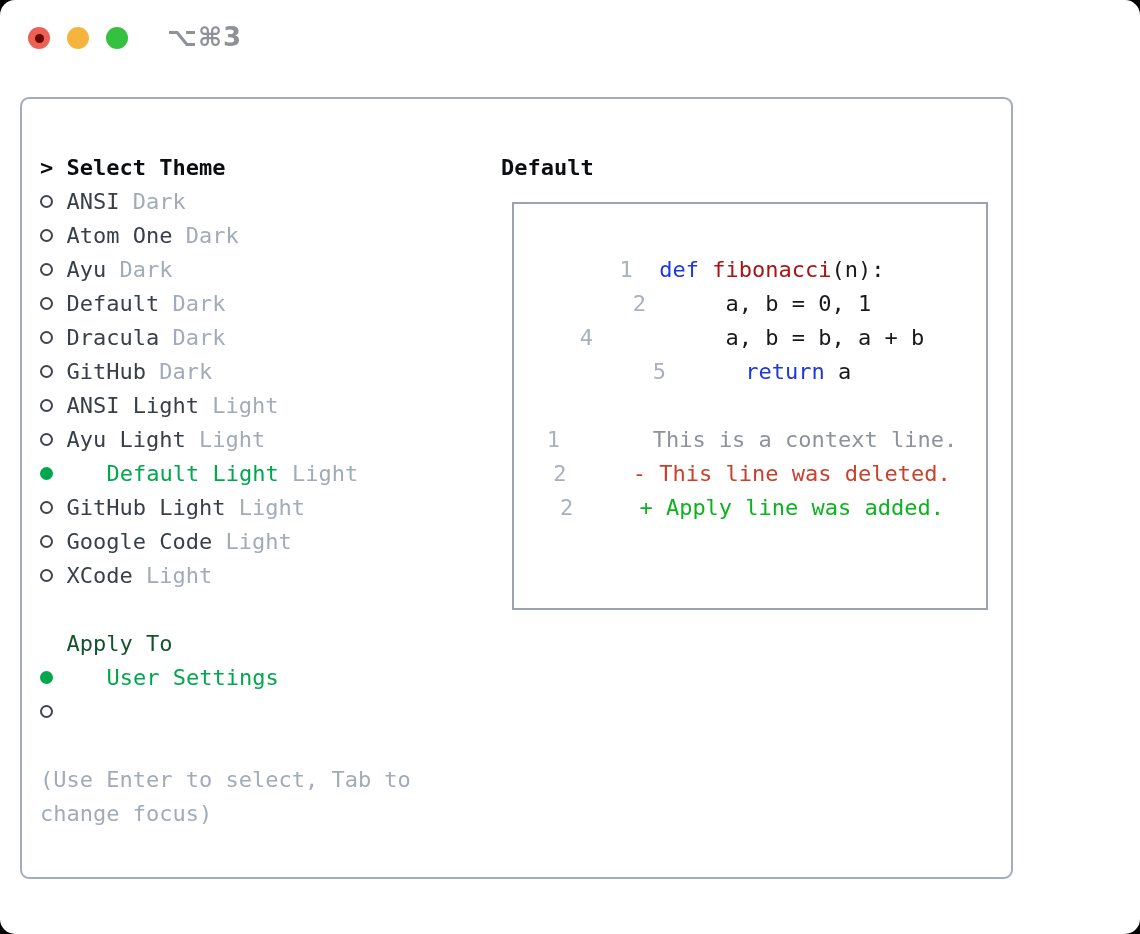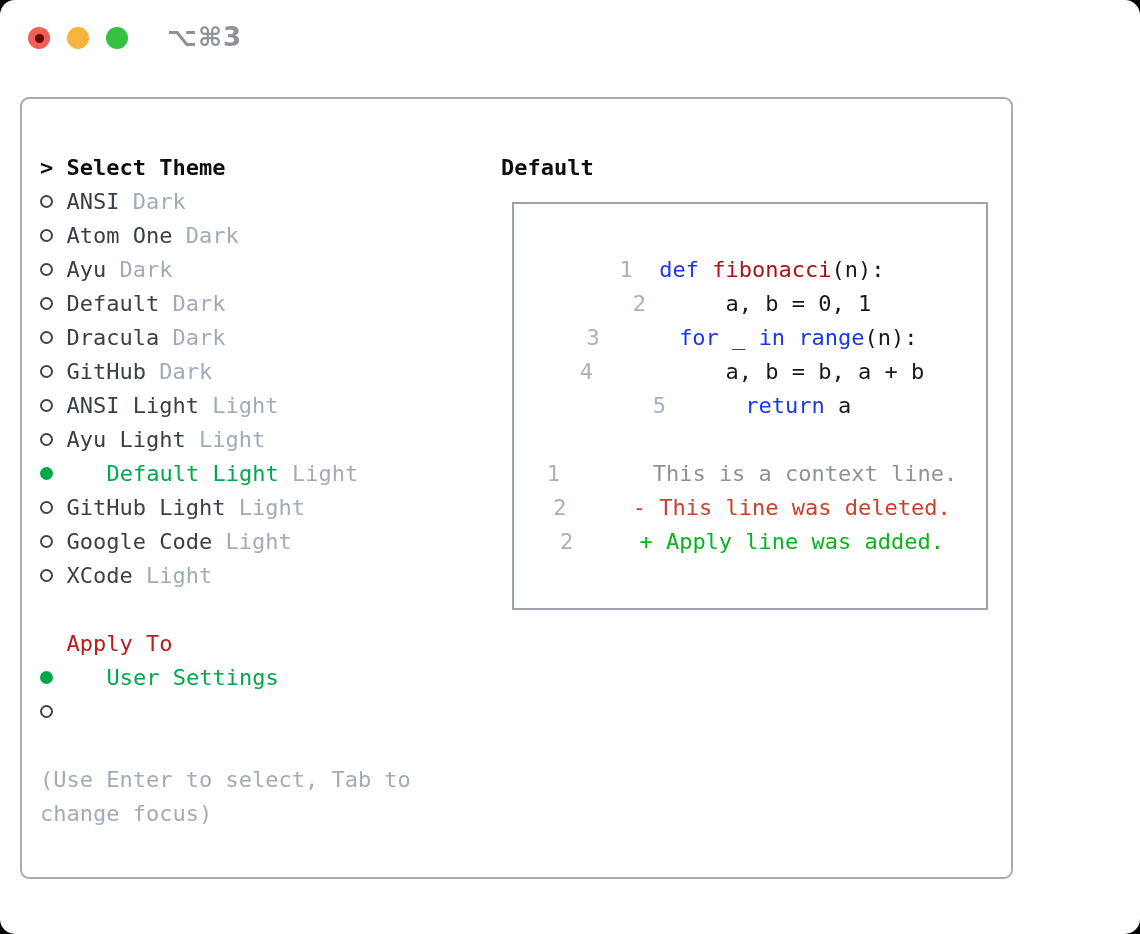--- a/index.html
+++ b/index.html
@@ -29,21 +29,21 @@
     position: absolute; left: 20px; top: 97px; width: 993px; height: 782px;
     border: 2px solid var(--panel-border); border-radius: 9px; background: #fff;
   }
 
   
   .left-col { position: absolute; left: 18px; top: 51px; font-size: 22px; }
   .row { height: 34px; display: flex; align-items: center; white-space: pre; }
   .marker { display: inline-flex; width: 2ch; align-items: center; flex: none; }
   .cursor-marker { color: #0b0d10; font-weight: bold; }
   .hdr { color: #0b0d10; font-weight: bold; }
-  .hdr2 { color: #b91c1c; }
+  .hdr2 { color: #14532d; }
   .circle { width: 13px; height: 13px; border-radius: 50%; border: 2px solid var(--circle-outline); }
   .circle.sel { background: var(--sel-green); border-color: var(--sel-green); }
   .opt-name { color: var(--name-color); }
   .opt-name.sel { color: var(--sel-green); margin-left: 40px; }
   .opt-tag { color: var(--tag-gray); margin-left: 1ch; }
   .help-line { color: var(--tag-gray); }
 
   
   .preview-title {
     position: absolute; left: 479px; top: 51px; height: 34px;
@@ -99,21 +99,20 @@
         <div class="row"></div>
         <div class="row"><span class="help-line">(Use Enter to select, Tab to</span></div>
         <div class="row"><span class="help-line">change focus)</span></div>
       </div>
 
     <div class="preview-title">Default</div>
     <div class="preview-box">
       <div class="preview-content" id="preview-content">
           <div class="pline"><span class="lnum">1</span><span class="seg-p">  </span><span class="seg-k">def</span><span class="seg-p"> </span><span class="seg-f">fibonacci</span><span class="seg-p">(n):</span></div>
           <div class="pline"><span class="lnum">2</span><span class="seg-p">      a, b = 0, 1</span></div>
-          <div class="pline"><span class="lnum">3</span><span class="seg-p">      </span><span class="seg-k">for</span><span class="seg-p"> _ </span><span class="seg-k">in</span><span class="seg-p"> </span><span class="seg-k">range</span><span class="seg-p">(n):</span></div>
           <div class="pline"><span class="lnum">4</span><span class="seg-p">          a, b = b, a + b</span></div>
           <div class="pline"><span class="lnum">5</span><span class="seg-p">      </span><span class="seg-k">return</span><span class="seg-p"> a</span></div>
           <div class="pline"><span class="lnum"></span></div>
           <div class="pline"><span class="lnum">1</span><span class="seg-ctx">       This is a context line.</span></div>
           <div class="pline"><span class="lnum">2</span><span class="seg-del">     - This line was deleted.</span></div>
           <div class="pline"><span class="lnum">2</span><span class="seg-add">     + Apply line was added.</span></div>
         </div>
     </div>
   </div>
 </div>

